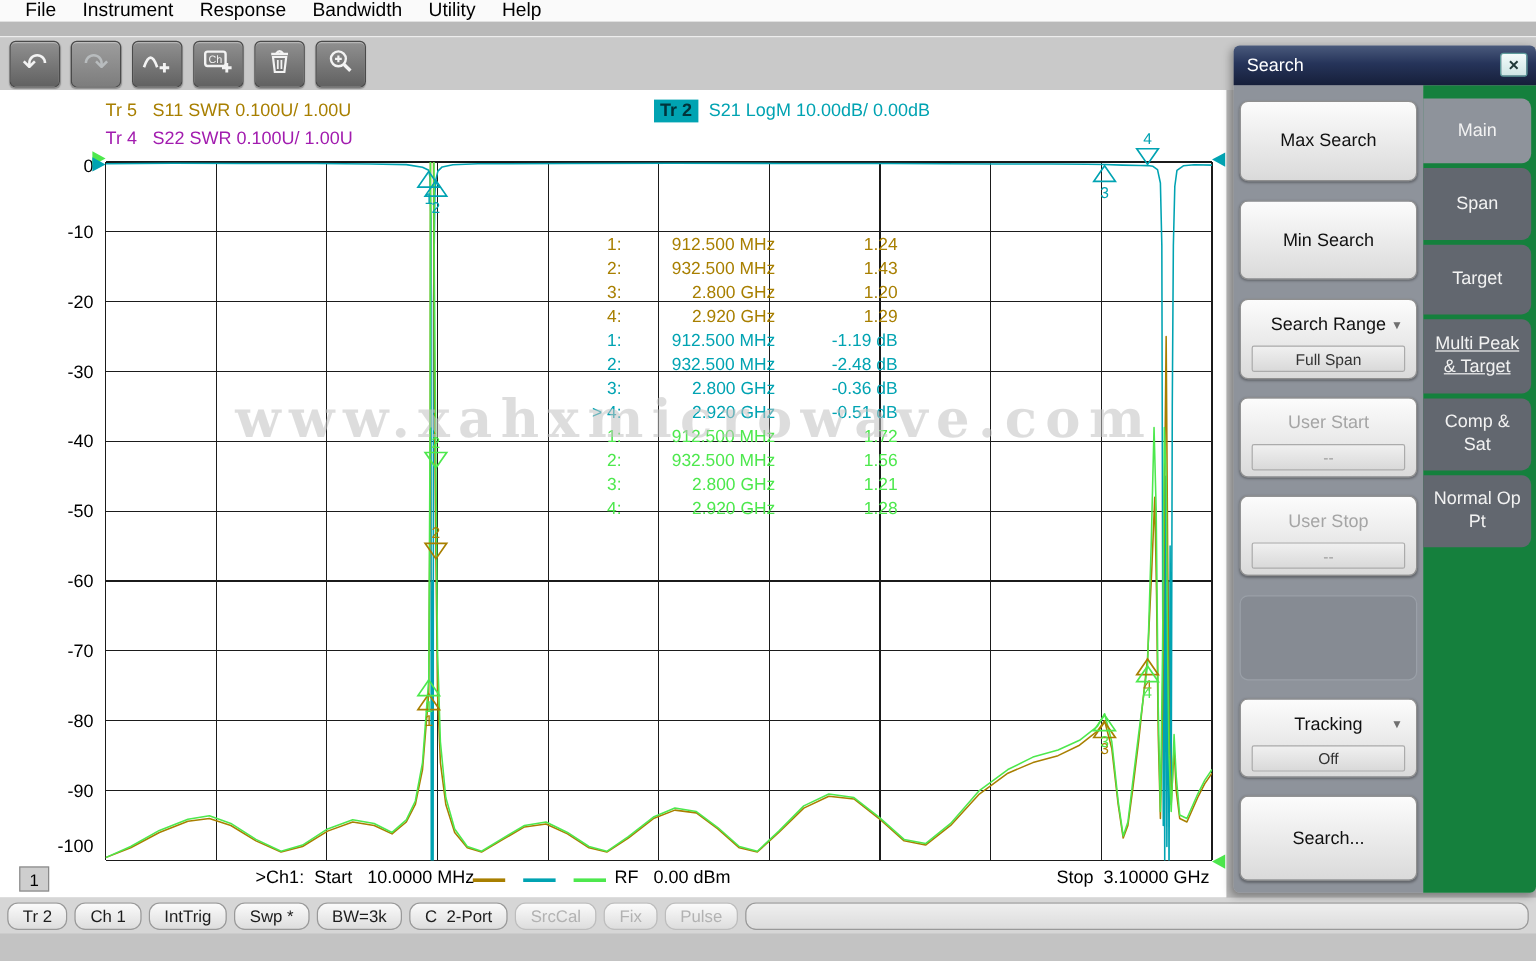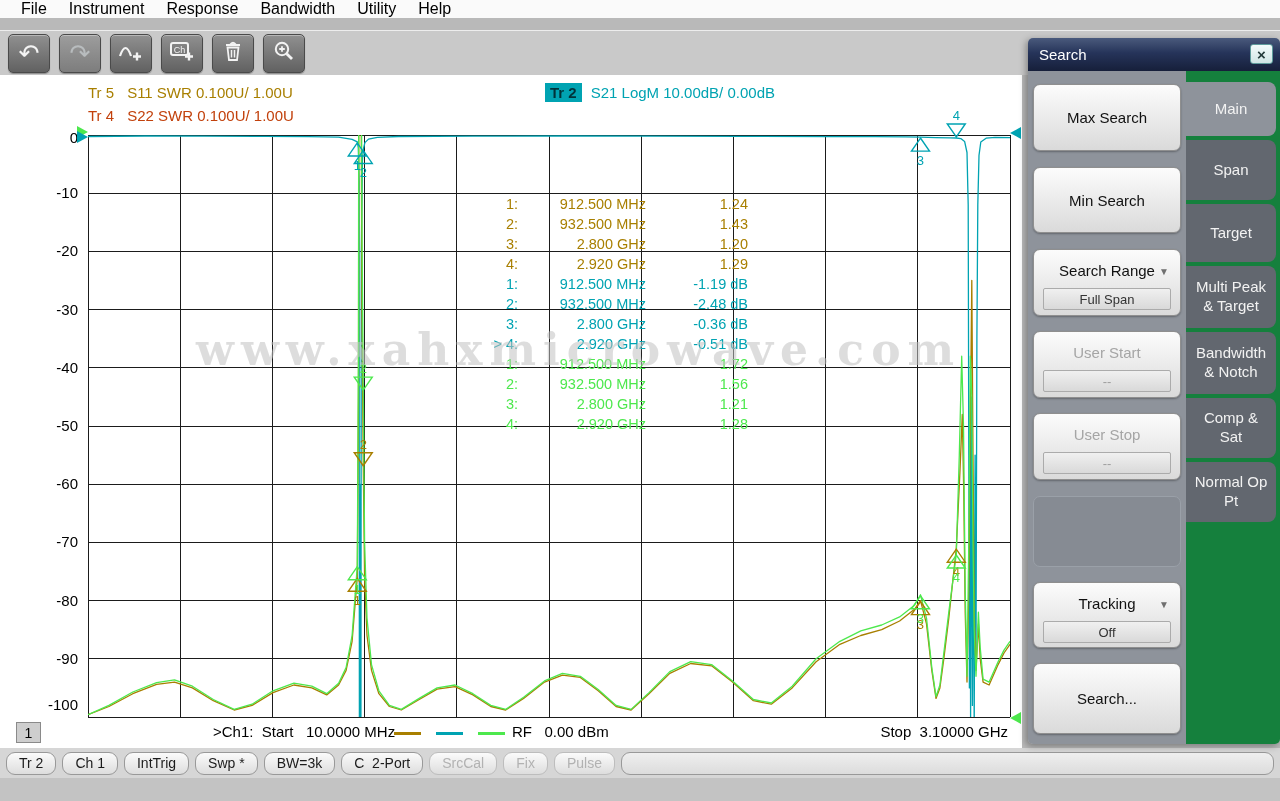--- a/index.html
+++ b/index.html
@@ -233,21 +233,21 @@
       <polygon points="77,51 77,63 88,57" fill="#4de84d"></polygon>
       <polygon points="77,56 77,68 88,62" fill="#00a3b2"></polygon>
       <polygon points="1021,52 1021,64 1010,58" fill="#00a3b2"></polygon>
       <polygon points="1021,637 1021,649 1010,643" fill="#4de84d"></polygon>
     </svg>
 
   <div class="tr-row" style="top: 9px; left: 88px; color: rgb(168, 127, 0);">
     <span class="tr-id">Tr 5</span>
     <span>S11 SWR 0.100U/ 1.00U</span>
   </div>
-  <div class="tr-row" style="top: 32px; left: 88px; color: #c2410c;">
+  <div class="tr-row" style="top: 32px; left: 88px; color: #a21caf;">
     <span class="tr-id">Tr 4</span>
     <span>S22 SWR 0.100U/ 1.00U</span>
   </div>
   <div class="tr-row" style="top: 8px; left: 545px; color: rgb(0, 163, 178);">
     <span class="tr2-badge" id="tr2badge" style="background: rgb(0, 163, 178);">Tr 2</span>
     <span>S21 LogM 10.00dB/ 0.00dB</span>
   </div>
 
   <div class="marker-table" id="markertable">
       <div class="mrow" style="color: rgb(168, 127, 0);"><span>1:</span><span>912.500 MHz</span><span>1.24</span></div>
@@ -310,22 +310,21 @@
           <div class="sp-sub">Off</div>
         </div>
         <div class="sp-btn" style="height: 71px; margin-bottom: 0px;">
           <div>Search...</div>
         </div>
       </div>
     <div class="sp-right" id="spright">
         <div class="sp-tab active" style="height: 54px;">Main</div>
         <div class="sp-tab" style="height: 60px;">Span</div>
         <div class="sp-tab" style="height: 58px;">Target</div>
-        <div class="sp-tab" style="height: 62px;">Multi Peak &amp; Target</div>
-        <div class="sp-tab" style="height: 62px;">Bandwidth &amp; Notch</div>
+        <div class="sp-tab" style="height: 62px; text-decoration: underline;">Multi Peak &amp; Target</div>
         <div class="sp-tab" style="height: 60px;">Comp &amp; Sat</div>
         <div class="sp-tab" style="height: 60px;">Normal Op Pt</div>
       </div>
   </div>
 </div>
 
 <div class="bottom-bar" id="bottombar">
     <div class="bb-btn">Tr 2</div>
     <div class="bb-btn">Ch 1</div>
     <div class="bb-btn">IntTrig</div>

